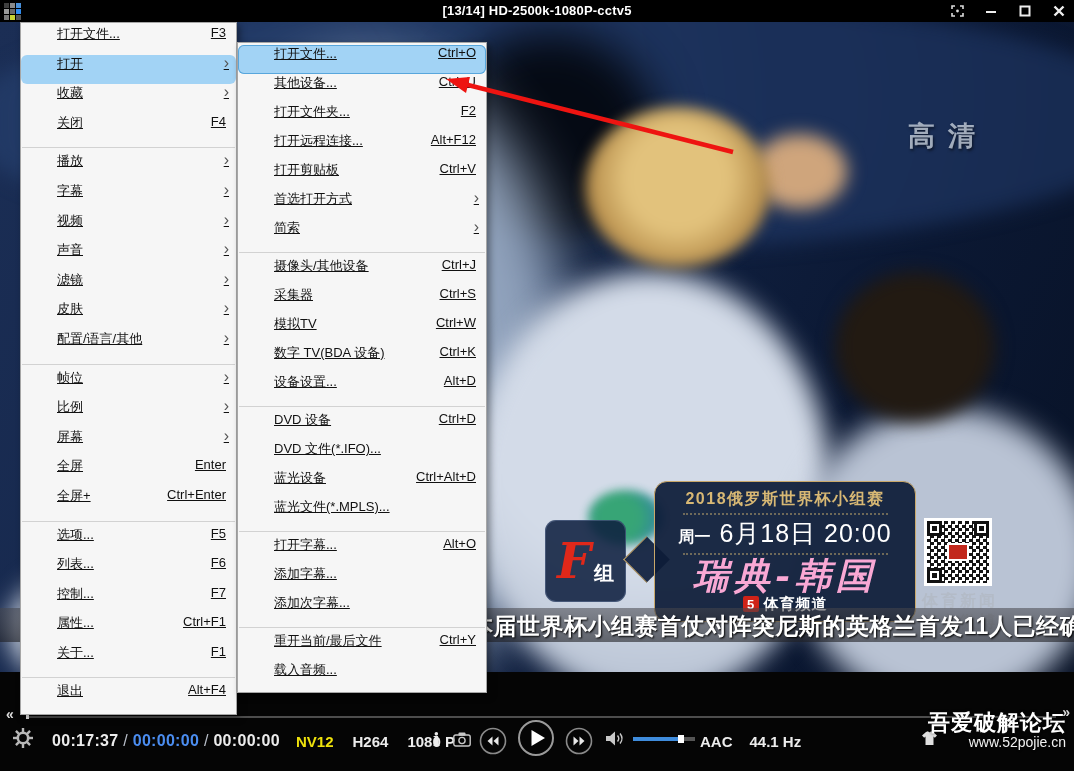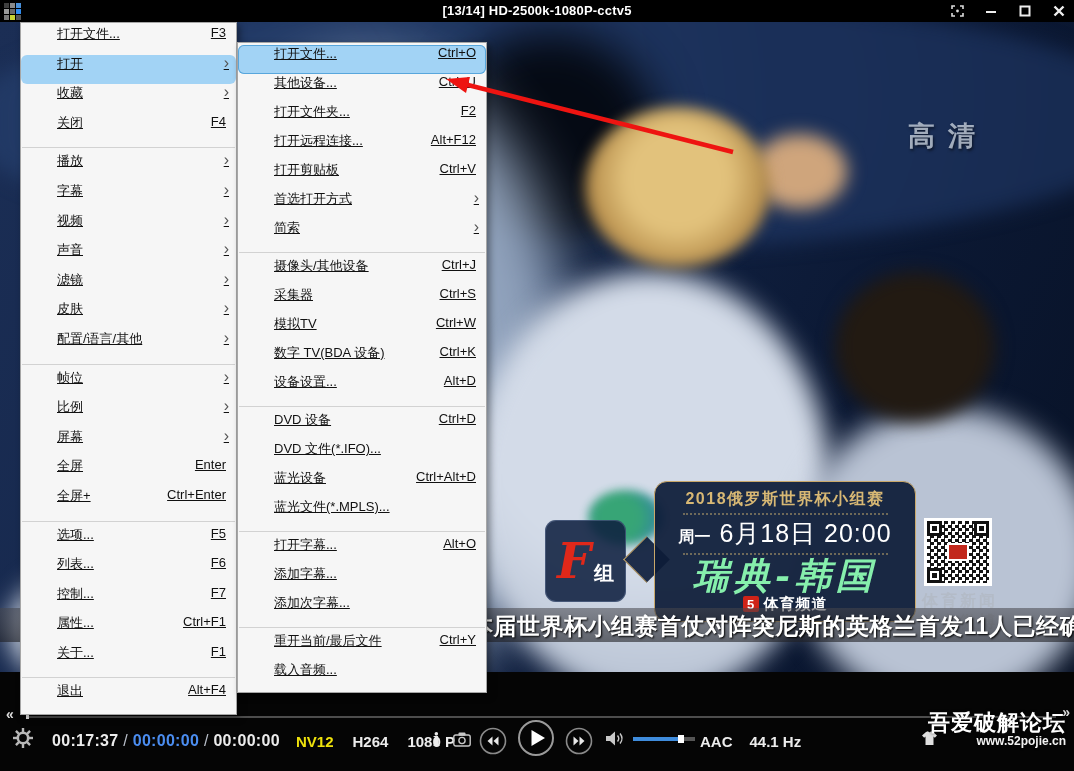--- a/index.html
+++ b/index.html
@@ -51,21 +51,21 @@
       background:rgba(14,30,60,.92);transform:rotate(45deg);
       border-left:1px solid #c9a86a;border-bottom:1px solid #c9a86a;}
   .program-panel{position:absolute;left:654px;top:459px;width:262px;height:141px;z-index:7;
       background:rgba(13,28,56,.93);border:1px solid #c9a86a;border-radius:13px;
       display:flex;flex-direction:column;align-items:center;padding-top:7px;box-sizing:border-box;}
   .p-title{color:#d8b874;font-size:16px;font-weight:bold;letter-spacing:1.5px;}
   .p-dots{width:205px;border-top:2px dotted rgba(216,184,116,.45);margin:3px 0 2px 0;}
   .p-datetime{color:#fff;display:flex;align-items:baseline;gap:9px;}
   .p-day{font-size:16px;font-weight:bold;}
   .p-dt{font-size:25px;font-weight:normal;letter-spacing:1px;}
-  .p-match{color:#86efac;font-family:"DejaVu Serif",serif;font-style:italic;font-weight:bold;
+  .p-match{color:#f9a8d4;font-family:"DejaVu Serif",serif;font-style:italic;font-weight:bold;
            font-size:36px;line-height:1.05;letter-spacing:5px;}
   .p-channel{display:flex;align-items:center;gap:5px;margin-top:0px;}
   .ch-num{width:16px;height:16px;background:#cf2318;color:#fff;font-size:13px;font-weight:bold;
           display:flex;align-items:center;justify-content:center;border-radius:2px;}
   .ch-name{color:#fff;font-weight:bold;font-size:15px;letter-spacing:1px;}
 
   .qr{position:absolute;left:924px;top:496px;width:68px;height:68px;background:#fff;padding:3px;box-sizing:border-box;z-index:6;}
   .qr-inner{width:100%;height:100%;position:relative;
       background:repeating-conic-gradient(#141414 0% 25%, #fff 0% 50%) 0 0/7px 7px;}
   .qr-fd{position:absolute;width:15px;height:15px;border:3px solid #111;background:#fff;box-sizing:border-box;}
@@ -107,21 +107,21 @@
   .btn-next{left:565px;top:55px;cursor:pointer;}
   .speaker{left:605px;top:58px;cursor:pointer;}
   .vol{left:633px;top:65px;width:62px;height:4px;background:#555;cursor:pointer;}
   .vol-fill{position:absolute;left:0;top:0;height:4px;background:#3f8cdc;}
   .vol-handle{position:absolute;top:-2px;width:6px;height:8px;background:#fff;}
   .audioinfo{left:700px;top:61px;display:flex;gap:17px;font-size:15px;font-weight:bold;color:#ececec;}
   .shirt{left:921px;top:59px;cursor:pointer;}
   .wm{position:absolute;right:8px;top:40px;text-align:right;color:#fff;z-index:12;
       text-shadow:0 0 3px rgba(0,0,0,.8);}
   .wm-1{font-size:22px;font-weight:bold;letter-spacing:1px;line-height:22px;}
-  .wm-2{font-size:12px;font-weight:bold;opacity:.95;}
+  .wm-2{font-size:14px;font-weight:normal;opacity:.95;}
 
   
   .menu{position:absolute;background:#f6f6f6;border:1px solid #a6a6a6;box-shadow:3px 3px 7px rgba(0,0,0,.4);
         padding:2px 0;z-index:50;font-size:13px;color:#111;box-sizing:border-box;}
   #menu-main{left:20px;top:22px;width:217px;}
   #menu-sub{left:237px;top:42px;width:250px;}
   .menu-item{display:flex;align-items:flex-start;height:21.6px;padding:0 10px 8px 36px;cursor:pointer;text-decoration:underline;}
   #menu-sub .menu-item{height:21px;}
   .menu-item .lbl{flex:1;white-space:nowrap;}
   .menu-item .sc{margin-left:18px;color:#111;}

